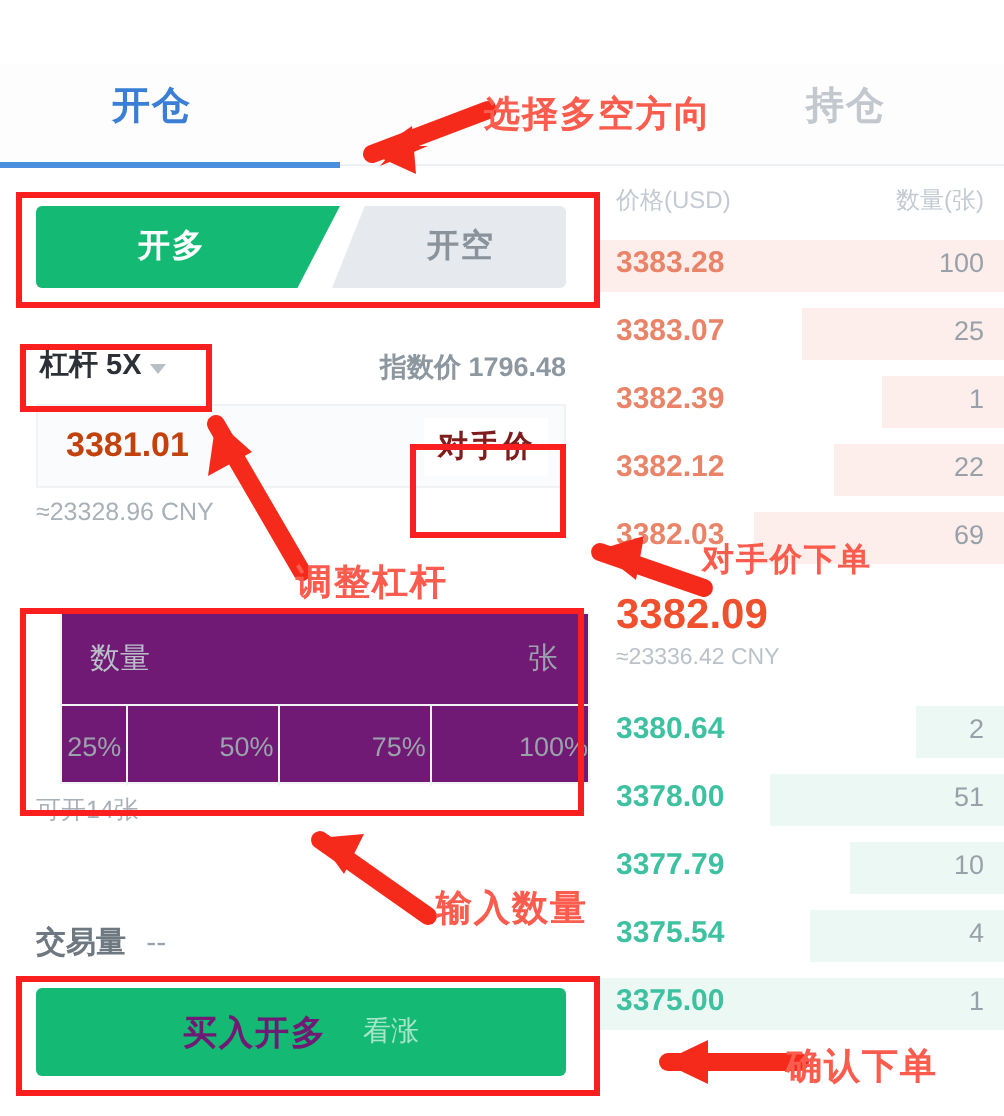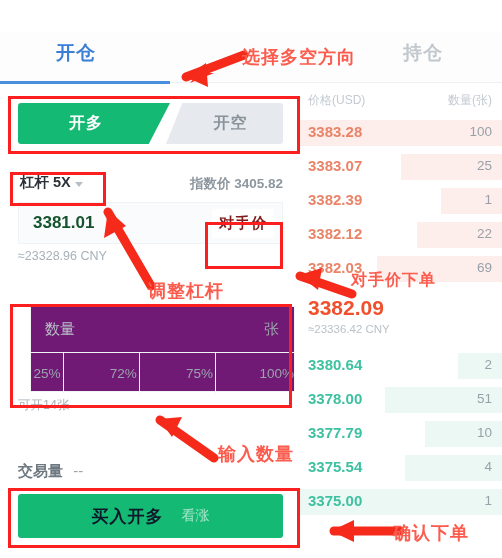--- a/index.html
+++ b/index.html
@@ -136,21 +136,21 @@
     background: #fafbfc;
     border: 1px solid #f0f2f4;
     box-sizing: border-box;
     display: flex;
     align-items: center;
   }
   .price-value {
     margin-left: 14px;
     font-size: 17px;
     font-weight: bold;
-    color: #14532d;
+    color: #c2410c;
     text-align: center;
   }
   .price-opp-btn {
     position: absolute;
     right: 8px; top: 6px;
     padding: 5px 7px;
     font-size: 15px;
     font-weight: bold;
     color: #7f1d1d;
     background: #ffffff;
@@ -237,21 +237,21 @@
     background: #14b974;
     border-radius: 3px;
     display: flex;
     align-items: center;
     justify-content: center;
     gap: 18px;
   }
   .submit-main {
     font-size: 17px;
     font-weight: bold;
-    color: #0f172a;
+    color: #701a75;
     letter-spacing: 1px;
   }
   .submit-sub {
     font-size: 14px;
     color: #a5e6c9;
   }
 
   
   .book {
     position: absolute;
@@ -363,38 +363,38 @@
     <div class="dir-toggle">
       <div class="dir-long">开多</div>
       <div class="dir-short">开空</div>
     </div>
 
     <div class="lev-row">
       <div class="lev-chip">
         <span>杠杆 5X</span>
         <span class="caret"></span>
       </div>
-      <div class="index-price">指数价 3405.82</div>
+      <div class="index-price">指数价 1796.48</div>
     </div>
 
     <div class="price-box">
       <span class="price-value">3381.01</span>
       <span class="price-opp-btn">对手价</span>
     </div>
 
     <div class="cny-equiv">≈23328.96 CNY</div>
 
     <div class="qty-block">
       <div class="qty-input-row">
         <span class="qty-placeholder">数量</span>
         <span class="qty-unit">张</span>
       </div>
       <div class="qty-pct-row">
         <div class="qty-pct">25%</div>
-        <div class="qty-pct">72%</div>
+        <div class="qty-pct">50%</div>
         <div class="qty-pct">75%</div>
         <div class="qty-pct">100%</div>
       </div>
     </div>
 
     <div class="avail-text">可开14张</div>
 
     <div class="vol-row">
       <span>交易量</span>
       <span class="vol-value">--</span>

